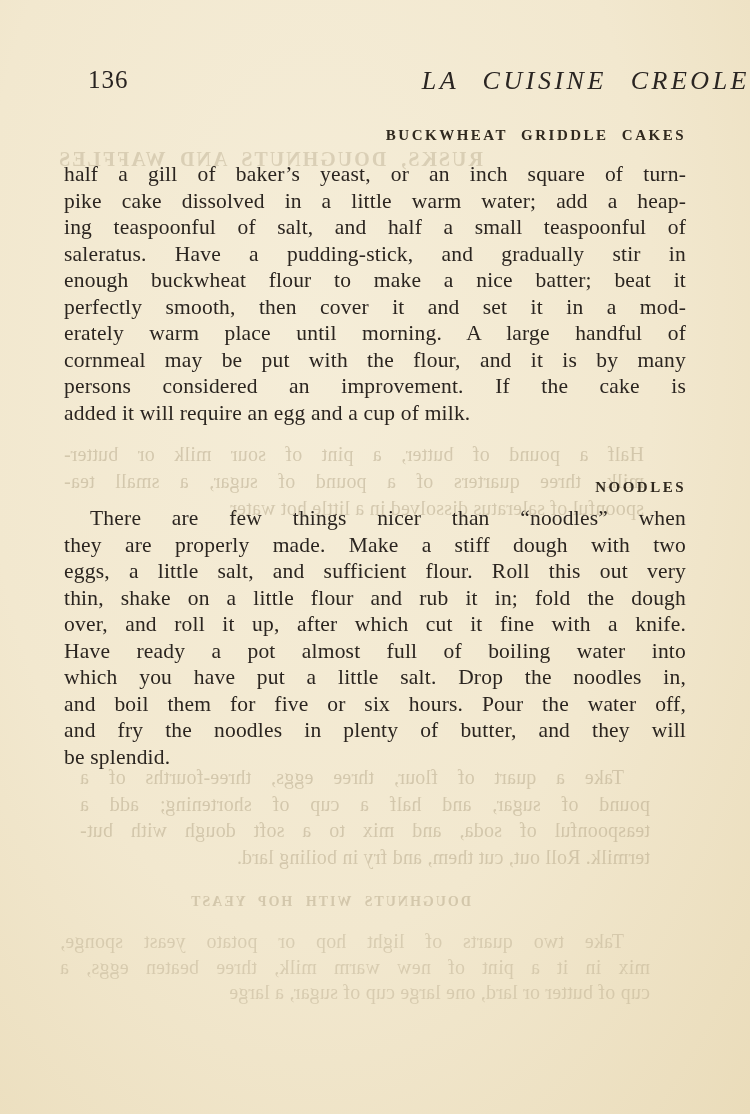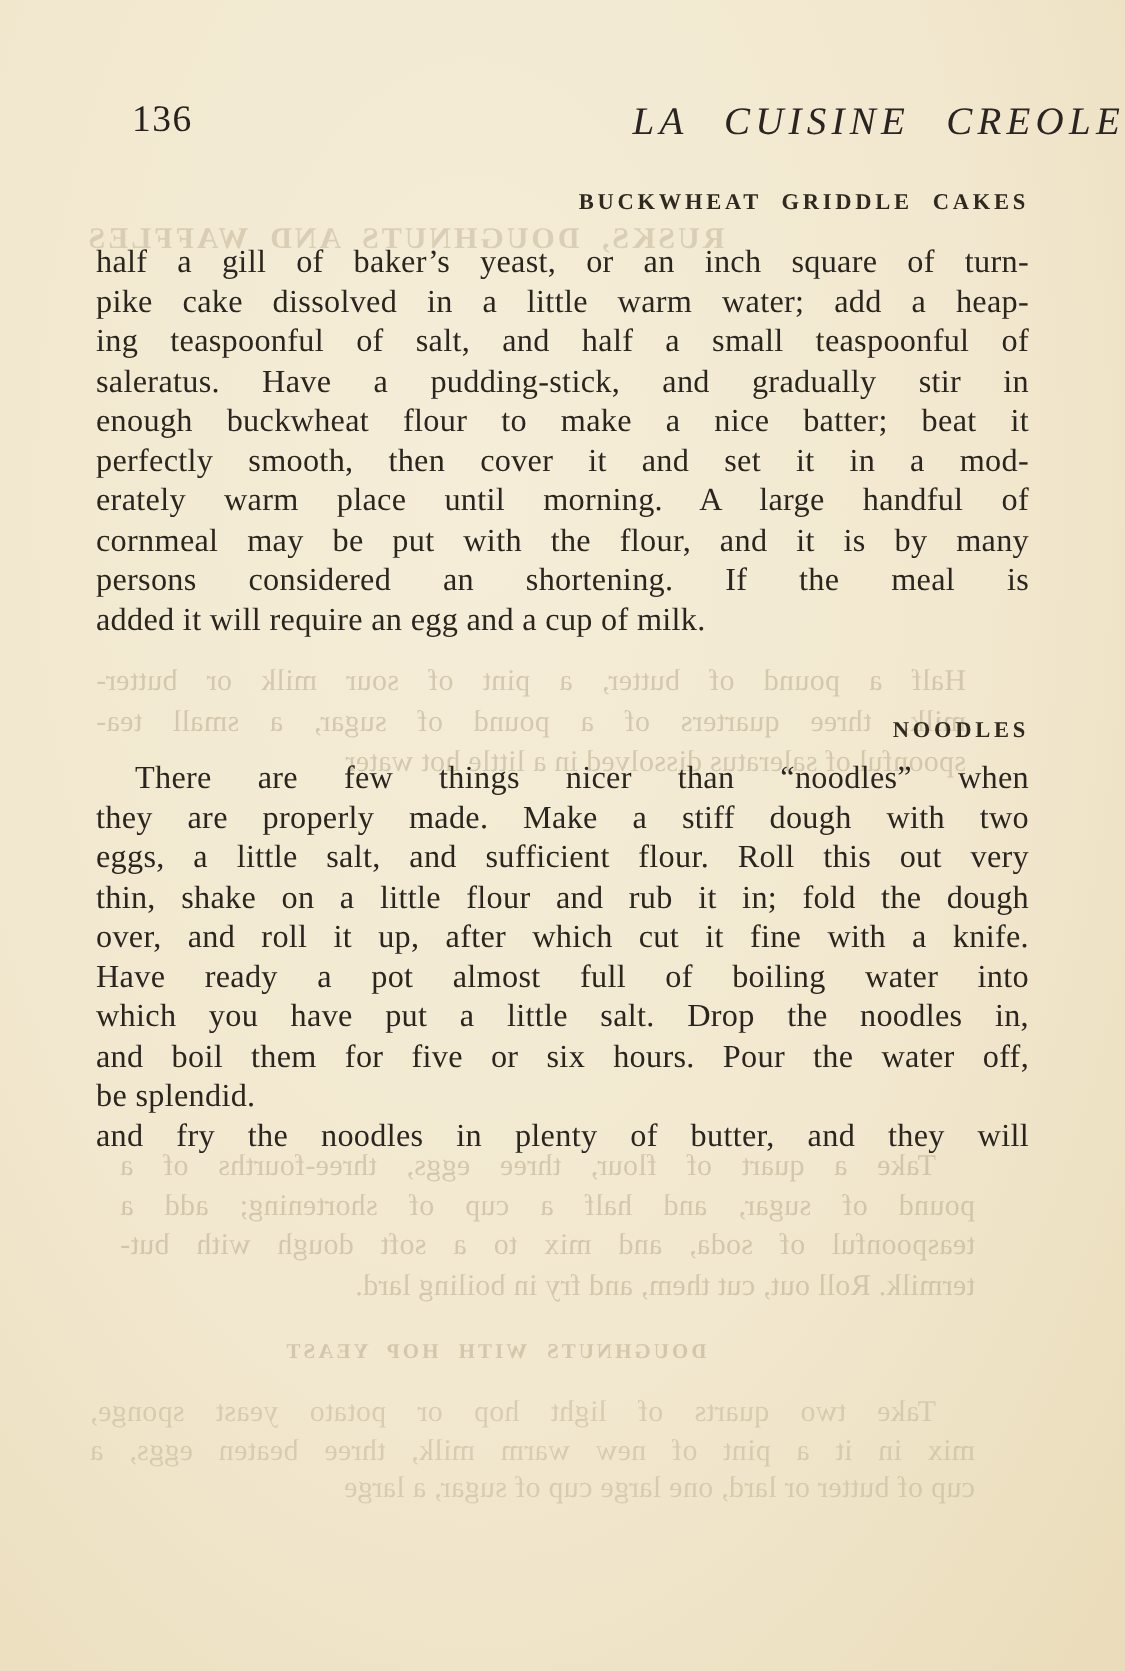--- a/index.html
+++ b/index.html
@@ -67,42 +67,42 @@
   <h2 class="recipe-title" style="top:127px;">BUCKWHEAT GRIDDLE CAKES</h2>
   <div class="para" style="top:161px;">
     <div class="line">half a gill of baker’s yeast, or an inch square of turn-</div>
     <div class="line">pike cake dissolved in a little warm water; add a heap-</div>
     <div class="line">ing teaspoonful of salt, and half a small teaspoonful of</div>
     <div class="line">saleratus.  Have a pudding-stick, and gradually stir in</div>
     <div class="line">enough buckwheat flour to make a nice batter; beat it</div>
     <div class="line">perfectly smooth, then cover it and set it in a mod-</div>
     <div class="line">erately warm place until morning.  A large handful of</div>
     <div class="line">cornmeal may be put with the flour, and it is by many</div>
-    <div class="line">persons considered an shortening.  If the meal is</div>
+    <div class="line">persons considered an improvement.  If the cake is</div>
     <div class="line last">added it will require an egg and a cup of milk.</div>
   </div>
 
   <div class="bleed faint" style="top:441px;left:64px;width:580px;line-height:27px;">
     <div class="line">Half a pound of butter, a pint of sour milk or butter-</div>
     <div class="line">milk, three quarters of a pound of sugar, a small tea-</div>
     <div class="line last">spoonful of saleratus dissolved in a little hot water</div>
   </div>
 
   <h2 class="recipe-title" style="top:479px;">NOODLES</h2>
   <div class="para" style="top:505px;">
     <div class="line first">There are few things nicer than “noodles” when</div>
     <div class="line">they are properly made.  Make a stiff dough with two</div>
     <div class="line">eggs, a little salt, and sufficient flour.  Roll this out very</div>
     <div class="line">thin, shake on a little flour and rub it in; fold the dough</div>
     <div class="line">over, and roll it up, after which cut it fine with a knife.</div>
     <div class="line">Have ready a pot almost full of boiling water into</div>
     <div class="line">which you have put a little salt.  Drop the noodles in,</div>
     <div class="line">and boil them for five or six hours.  Pour the water off,</div>
+    <div class="line">and fry the noodles in plenty of butter, and they will</div>
     <div class="line last">be splendid.</div>
-    <div class="line">and fry the noodles in plenty of butter, and they will</div>
   </div>
 
   <div class="bleed faint" style="top:764px;left:80px;width:570px;">
     <div class="line first">Take a quart of flour, three eggs, three-fourths of a</div>
     <div class="line">pound of sugar, and half a cup of shortening; add a</div>
     <div class="line">teaspoonful of soda, and mix to a soft dough with but-</div>
     <div class="line last">termilk.  Roll out, cut them, and fry in boiling lard.</div>
   </div>
 
   <div class="bleed bleed-heading faint" style="top:889px;left:0px;width:660px;">DOUGHNUTS WITH HOP YEAST</div>

